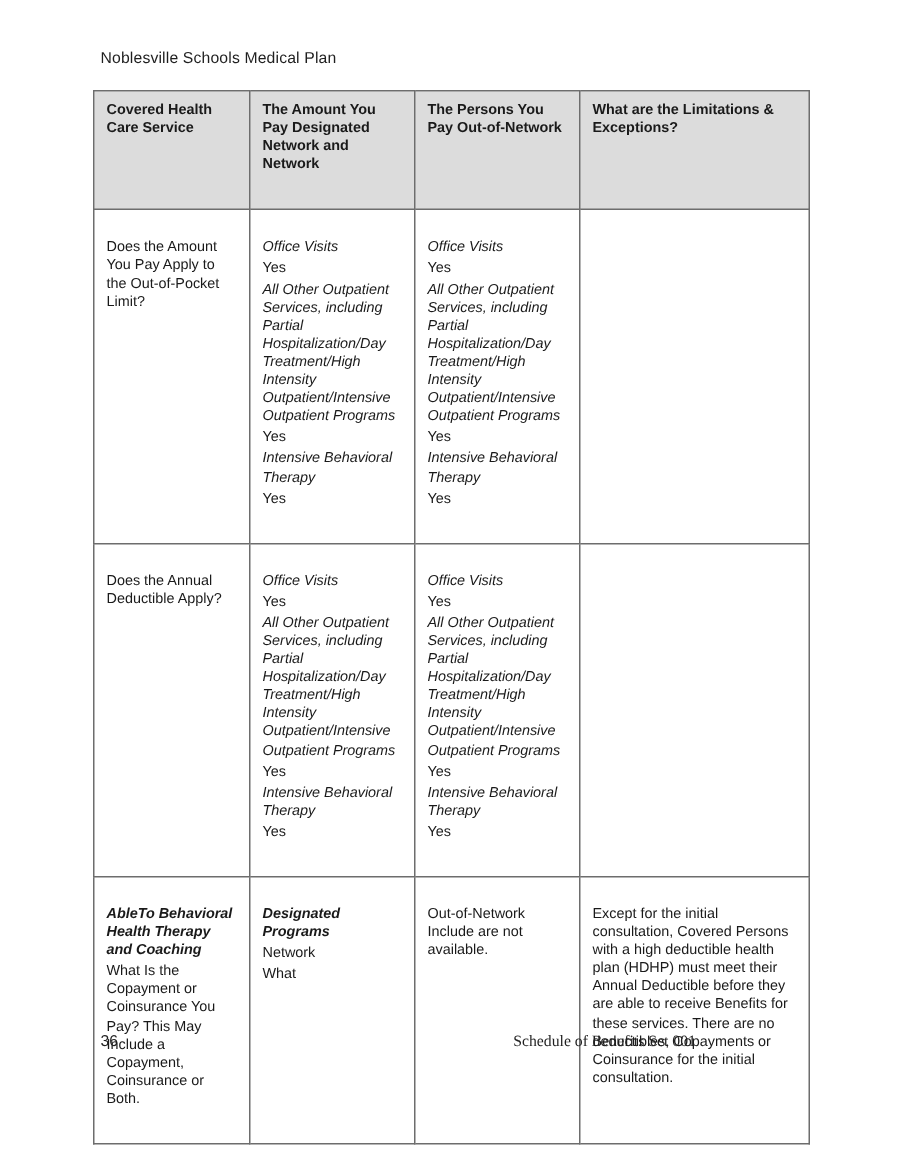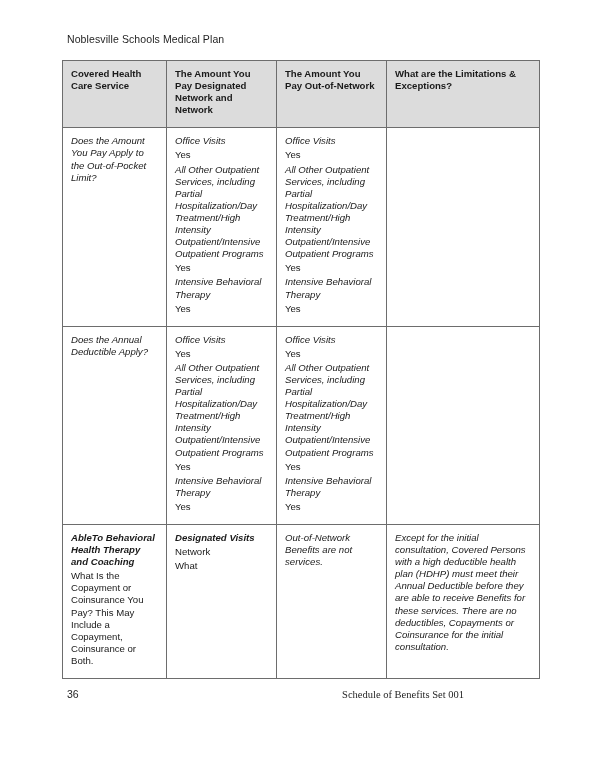--- a/index.html
+++ b/index.html
@@ -35,21 +35,21 @@
     position: absolute;
     left: 62px;
     top: 60px;
     width: 477px;
     border-collapse: collapse;
     table-layout: fixed;
   }
   table.benefits td, table.benefits th {
     border: 1px solid #6d6d6d;
     vertical-align: top;
-    padding: 7px 8px 11px 8px;
+    padding: 7px 8px 23px 8px;
     font-size: 9.6px;
     line-height: 12.1px;
     text-align: left;
   }
   thead th {
     background: #dcdcdc;
     font-weight: bold;
     font-size: 9.6px;
     line-height: 12.1px;
     padding-top: 8px;
@@ -65,21 +65,21 @@
   .ital {
     font-style: italic;
   }
   .bolditalic {
     font-weight: bold;
     font-style: italic;
   }
   .plain { font-style: normal; font-weight: normal; }
   .tight { margin-top: 9px; }
 
-  .cell-stack > div:first-child { margin-top: 0; font-style: italic; }
+  .cell-stack > div:first-child { margin-top: 12px; }
 
   .footer-left {
     position: absolute;
     left: 67px;
     top: 688px;
     font-size: 10.5px;
     line-height: 13px;
     color: #1f1f1f;
   }
   .footer-right {
@@ -104,21 +104,21 @@
     <colgroup>
       <col class="c1">
         <col class="c2">
         <col class="c3">
         <col class="c4">
     </colgroup>
     <thead>
       <tr>
         <th>Covered Health Care Service</th>
         <th>The Amount You Pay Designated Network and Network</th>
-        <th>The Amount You Pay Out-of-Network</th>
+        <th>The Persons You Pay Out-of-Network</th>
         <th>What are the Limitations &amp; Exceptions?</th>
       </tr>
     </thead>
     <tbody>
 
       <tr>
         <td class="cell-stack">
           <div class="blk">Does the Amount You Pay Apply to the Out-of-Pocket Limit?</div>
         </td>
         <td class="cell-stack">
@@ -166,26 +166,26 @@
           <div class="blk"></div>
         </td>
       </tr>
 
       <tr>
         <td class="cell-stack">
           <div class="blk bolditalic">AbleTo Behavioral Health Therapy and Coaching</div>
           <div class="blk">What Is the Copayment or Coinsurance You Pay? This May Include a Copayment, Coinsurance or Both.</div>
         </td>
         <td class="cell-stack">
-          <div class="blk bolditalic">Designated Visits</div>
+          <div class="blk bolditalic">Designated Programs</div>
           <div class="blk plain">Network</div>
           <div class="blk plain tight">What</div>
         </td>
         <td class="cell-stack">
-          <div class="blk">Out-of-Network Benefits are not services.</div>
+          <div class="blk">Out-of-Network Include are not available.</div>
         </td>
         <td class="cell-stack">
           <div class="blk">Except for the initial consultation, Covered Persons with a high deductible health plan (HDHP) must meet their Annual Deductible before they are able to receive Benefits for these services. There are no deductibles, Copayments or Coinsurance for the initial consultation.</div>
         </td>
       </tr>
 
     </tbody>
   </table>
 
   <div class="footer-left">36</div>

